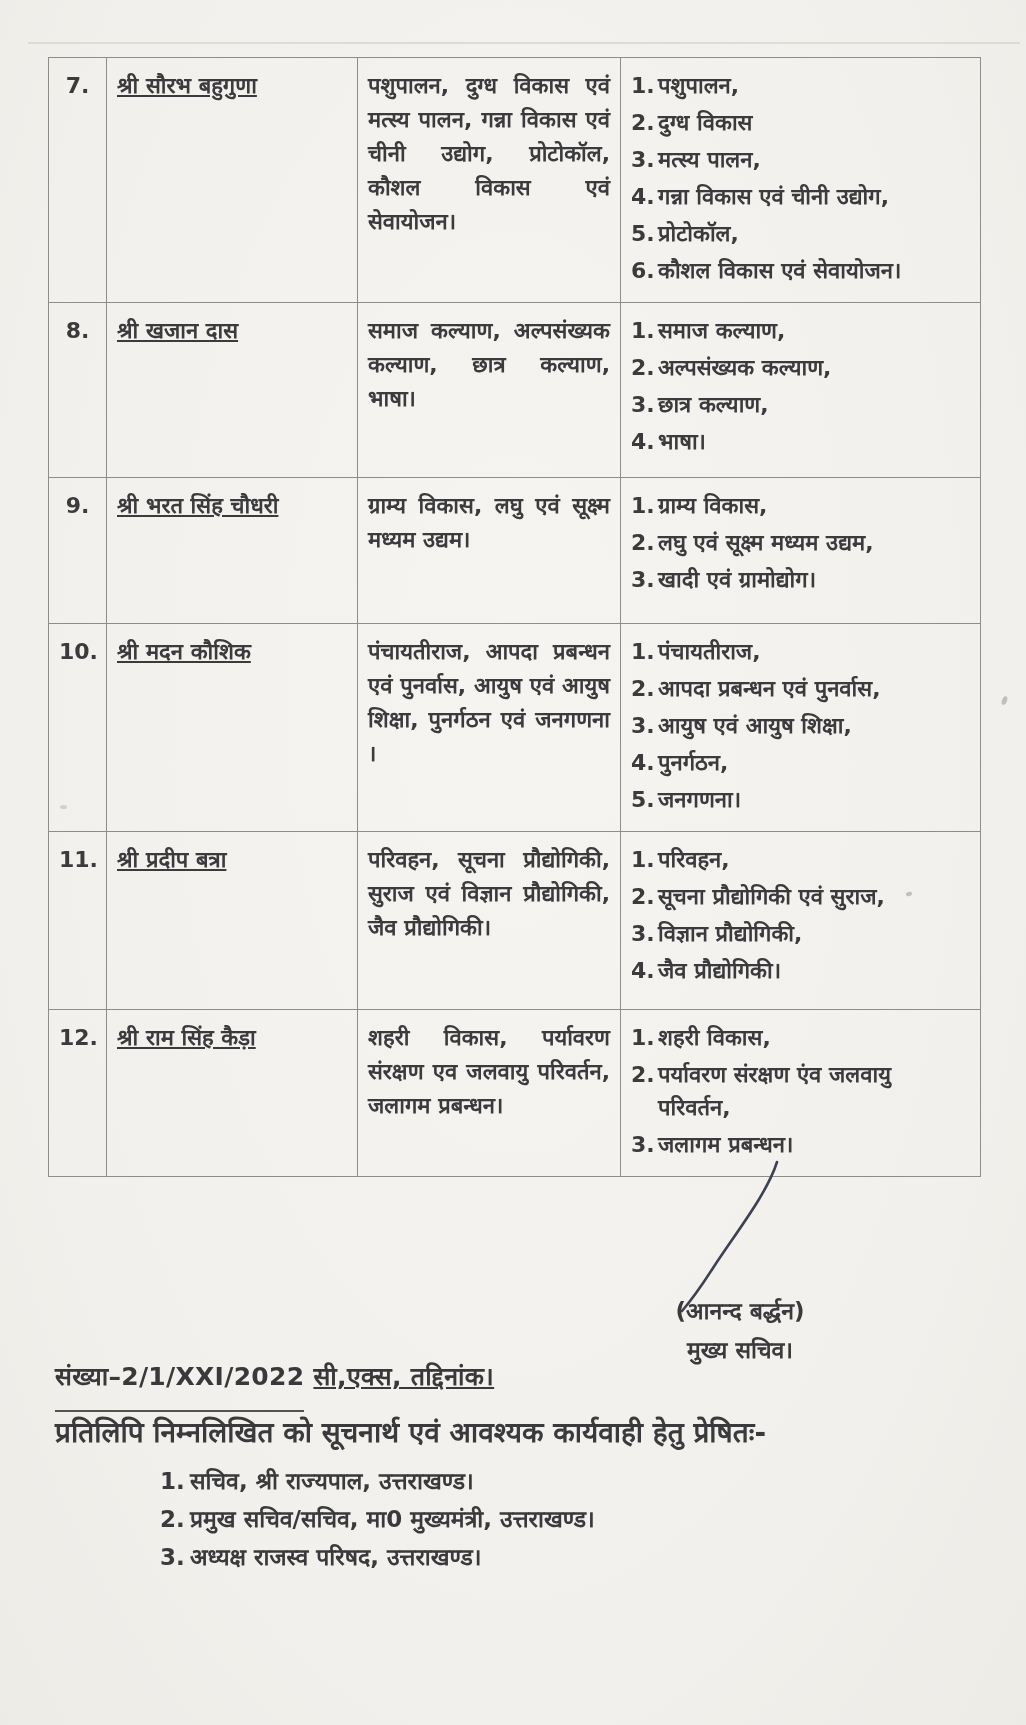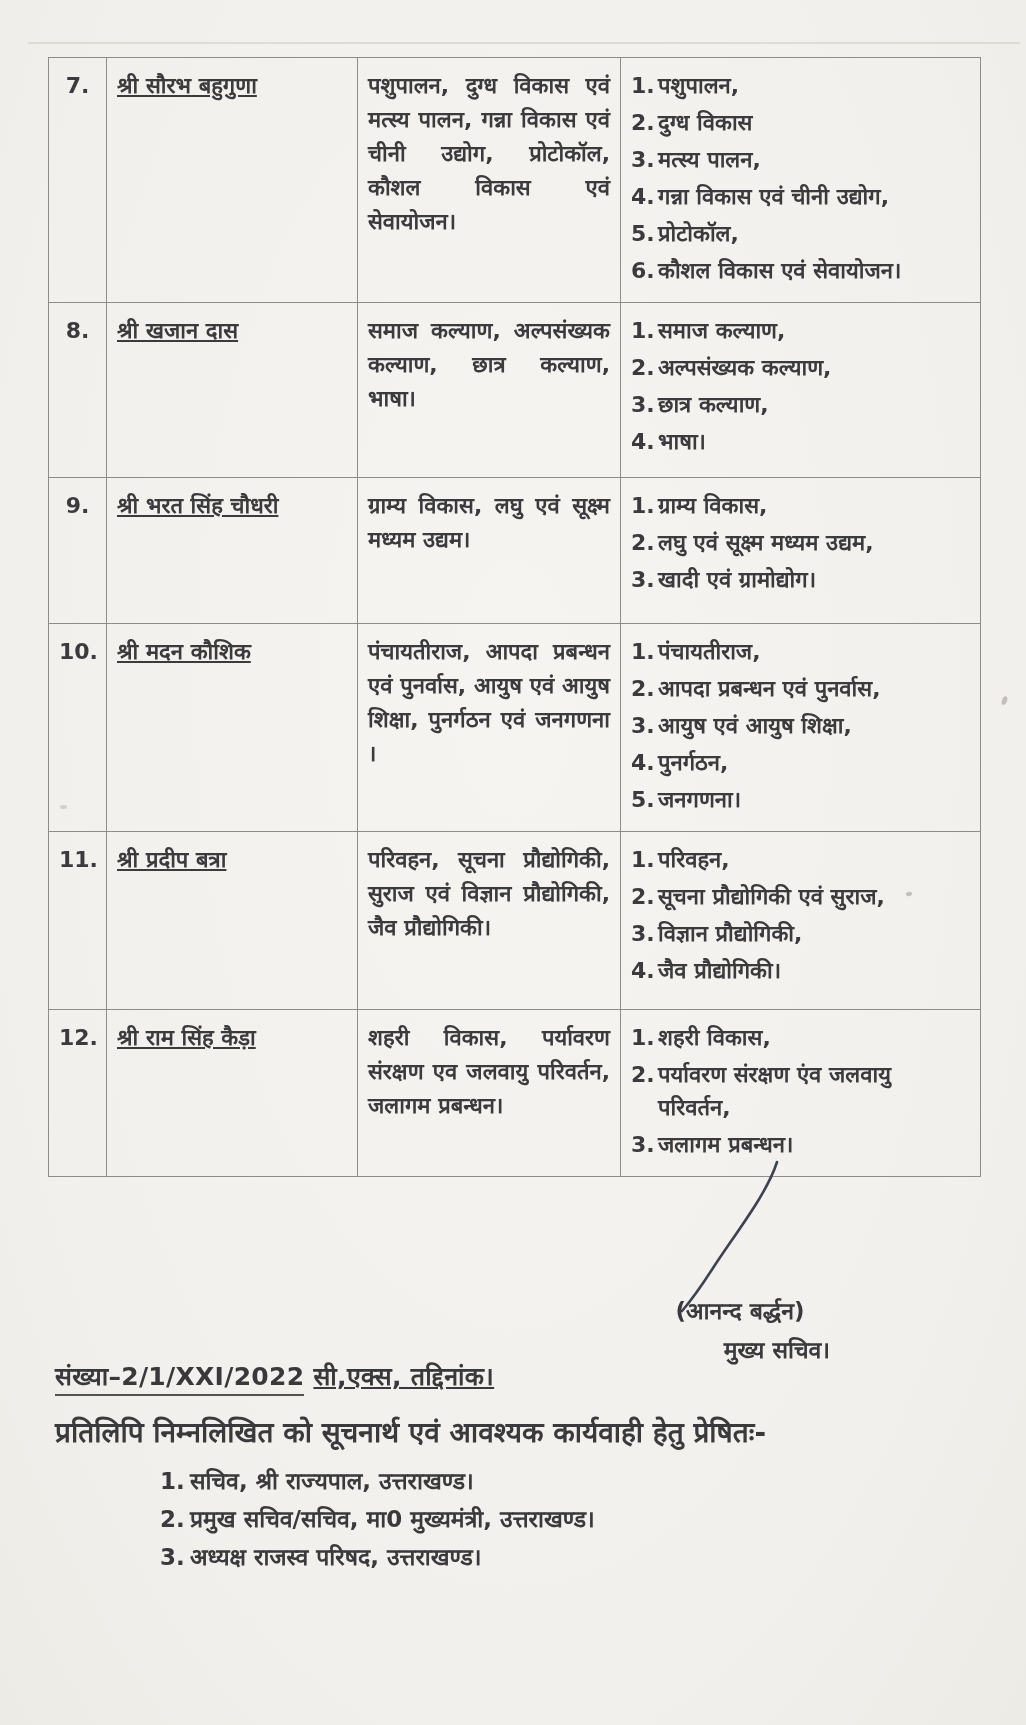--- a/index.html
+++ b/index.html
@@ -41,27 +41,27 @@
   tr.r3{height:202px;} tr.r4{height:178px;padding-left:40px;} tr.r5{height:165px;margin-left:16px;}
   .li{display:flex;margin-bottom:4px;line-height:33px;}
   .li .num{flex:0 0 27px;}
   .li .txt{flex:1;}
 
   .sig-svg{position:absolute;left:655px;top:1160px;width:150px;height:155px;}
   .sig-block{
     position:absolute;left:650px;top:1270px;width:180px;
     text-align:center;font-size:23px;font-weight:600;color:#3a3a3c;margin-top:24px;
   }
-  .sig-block .sig-title{margin-top:7px;text-align:right;}
+  .sig-block .sig-title{margin-top:7px;}
 
   .ref-line{
     position:absolute;left:55px;top:1358px;
     font-size:25px;font-weight:700;color:#39393b;letter-spacing:.3px;
   }
-  .ref-line .ref-num{border-bottom:2px solid #55534f;padding-bottom:3px;}
+  .ref-line .ref-num{border-bottom:2px solid #55534f;padding-bottom:19px;}
   .ref-line .ref-rest{margin-left:9px;text-decoration:underline;}
 
   .copy-note{
     position:absolute;left:55px;top:1412px;
     font-size:28px;font-weight:600;color:#3a3a3c;
   }
   .copy-list{
     position:absolute;left:160px;top:1466px;width:700px;
     font-size:23px;font-weight:600;color:#3a3a3c;
   }

